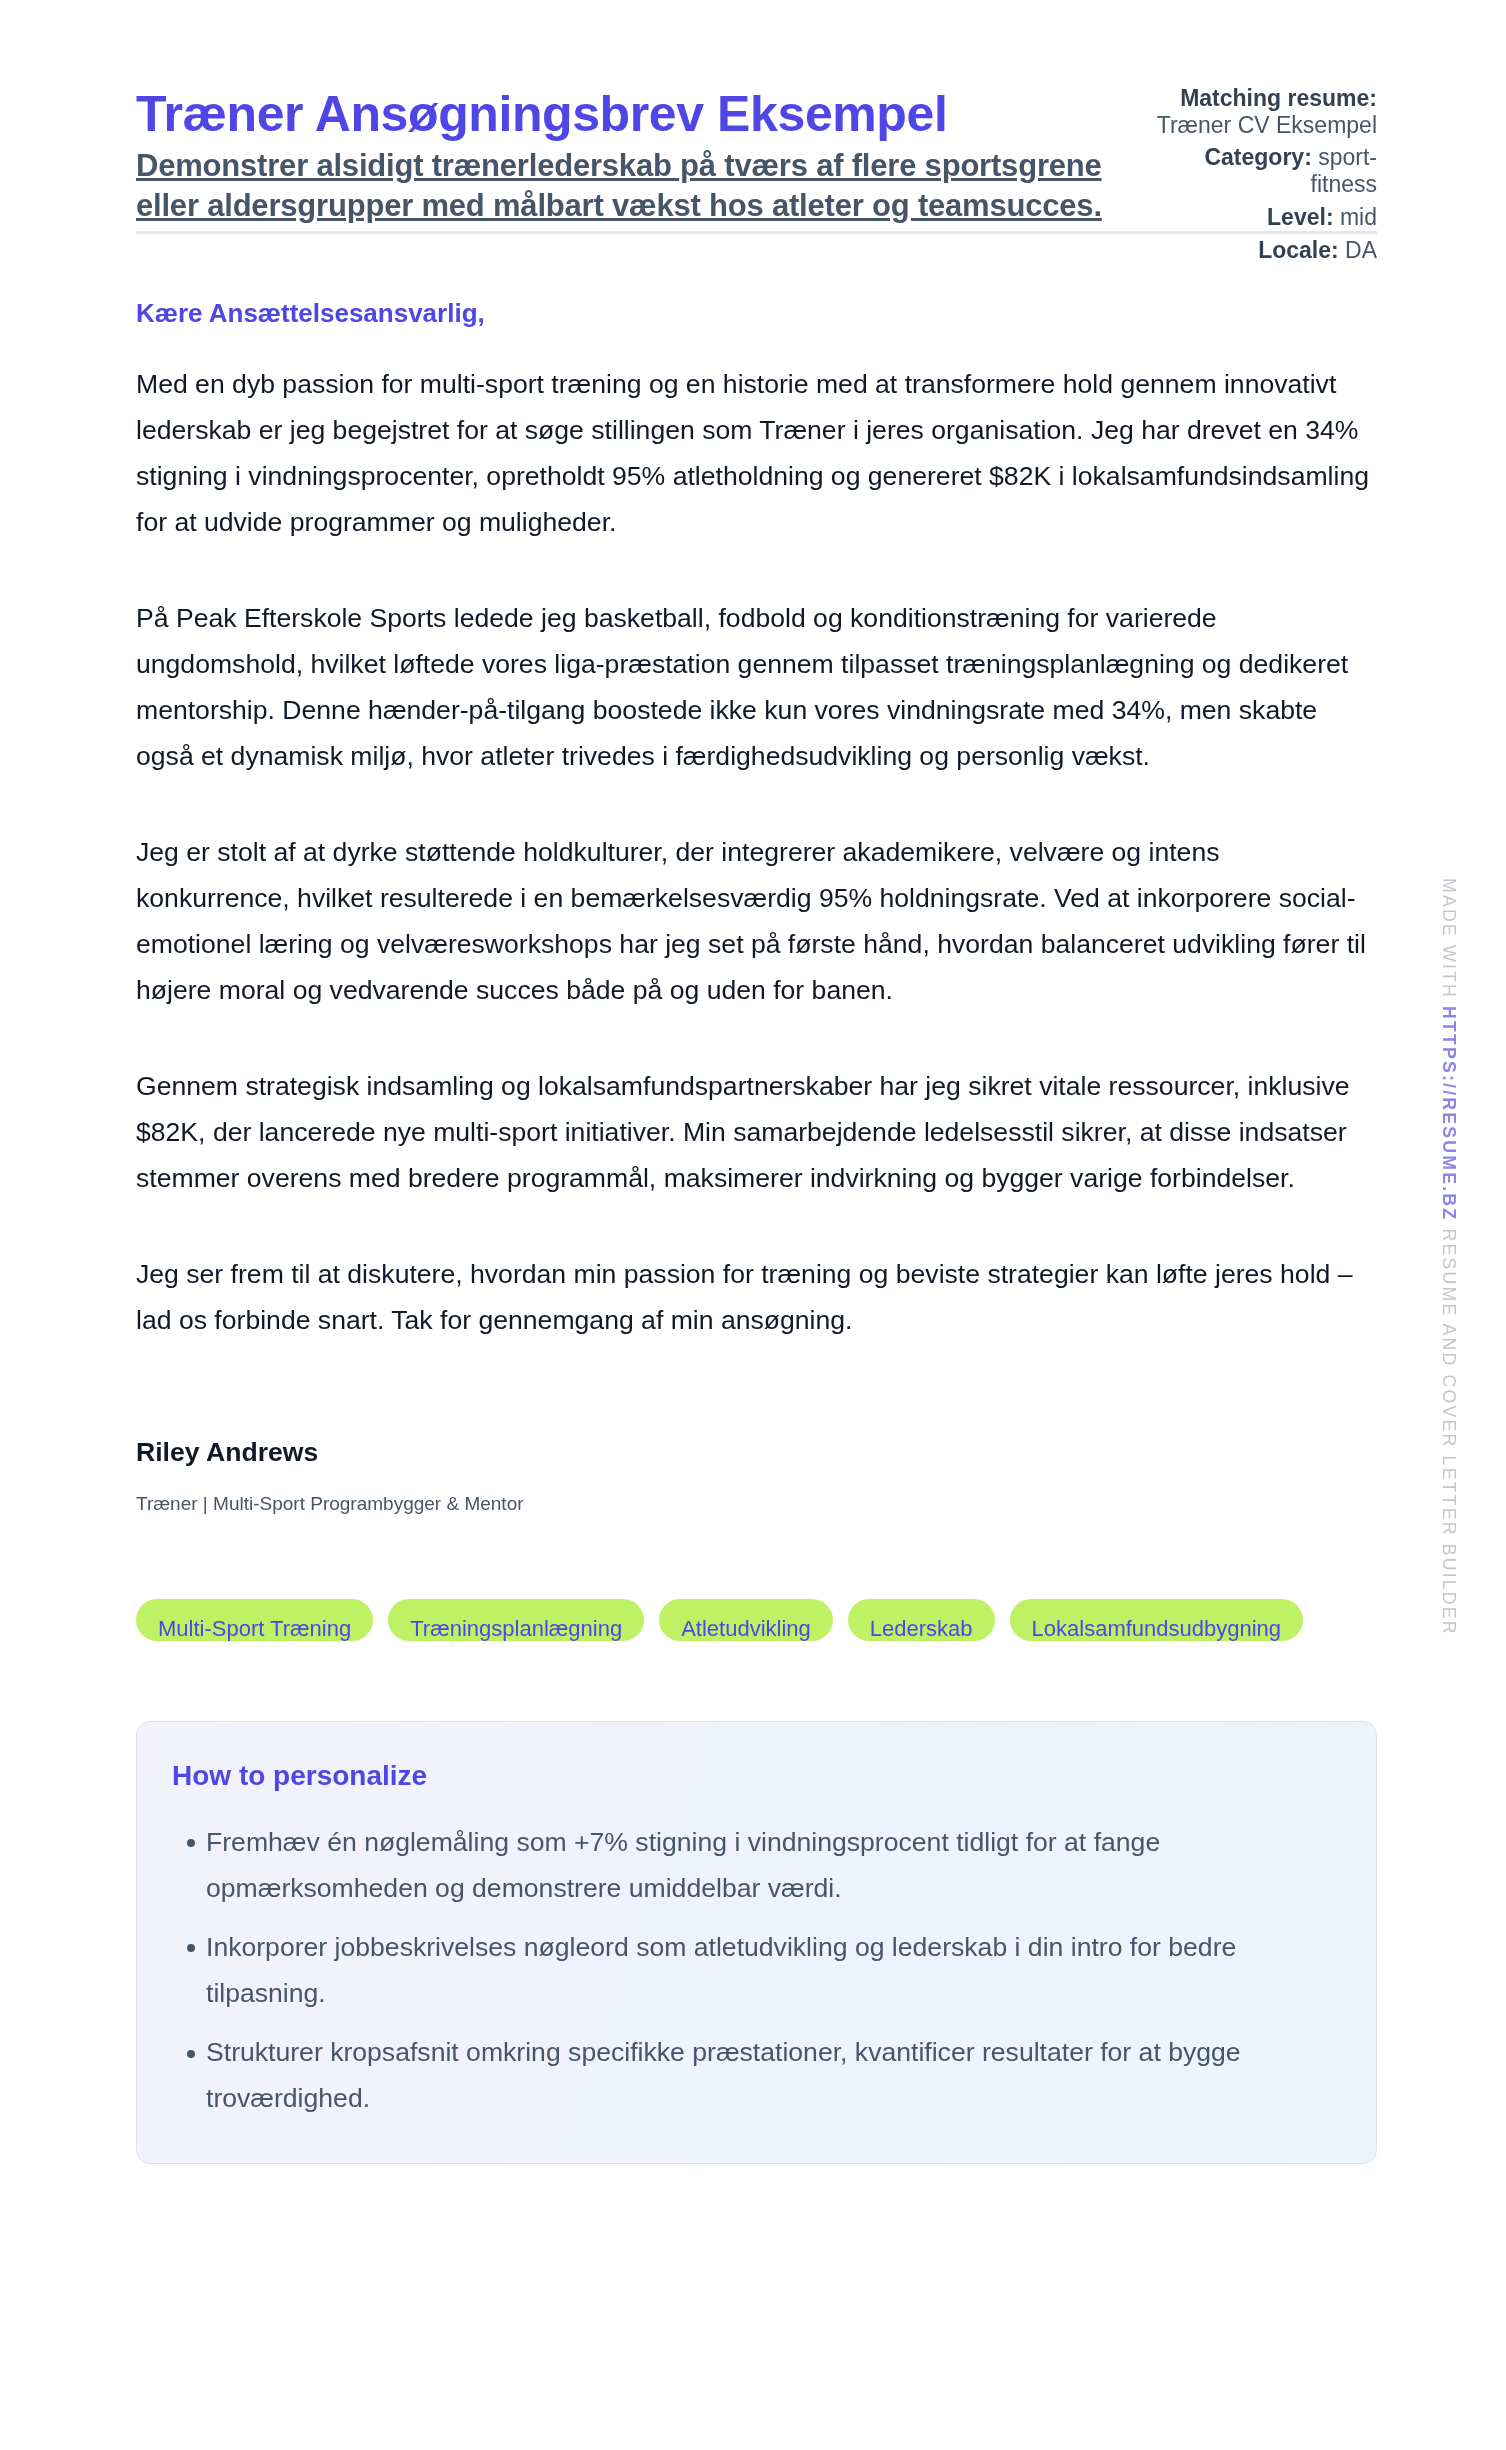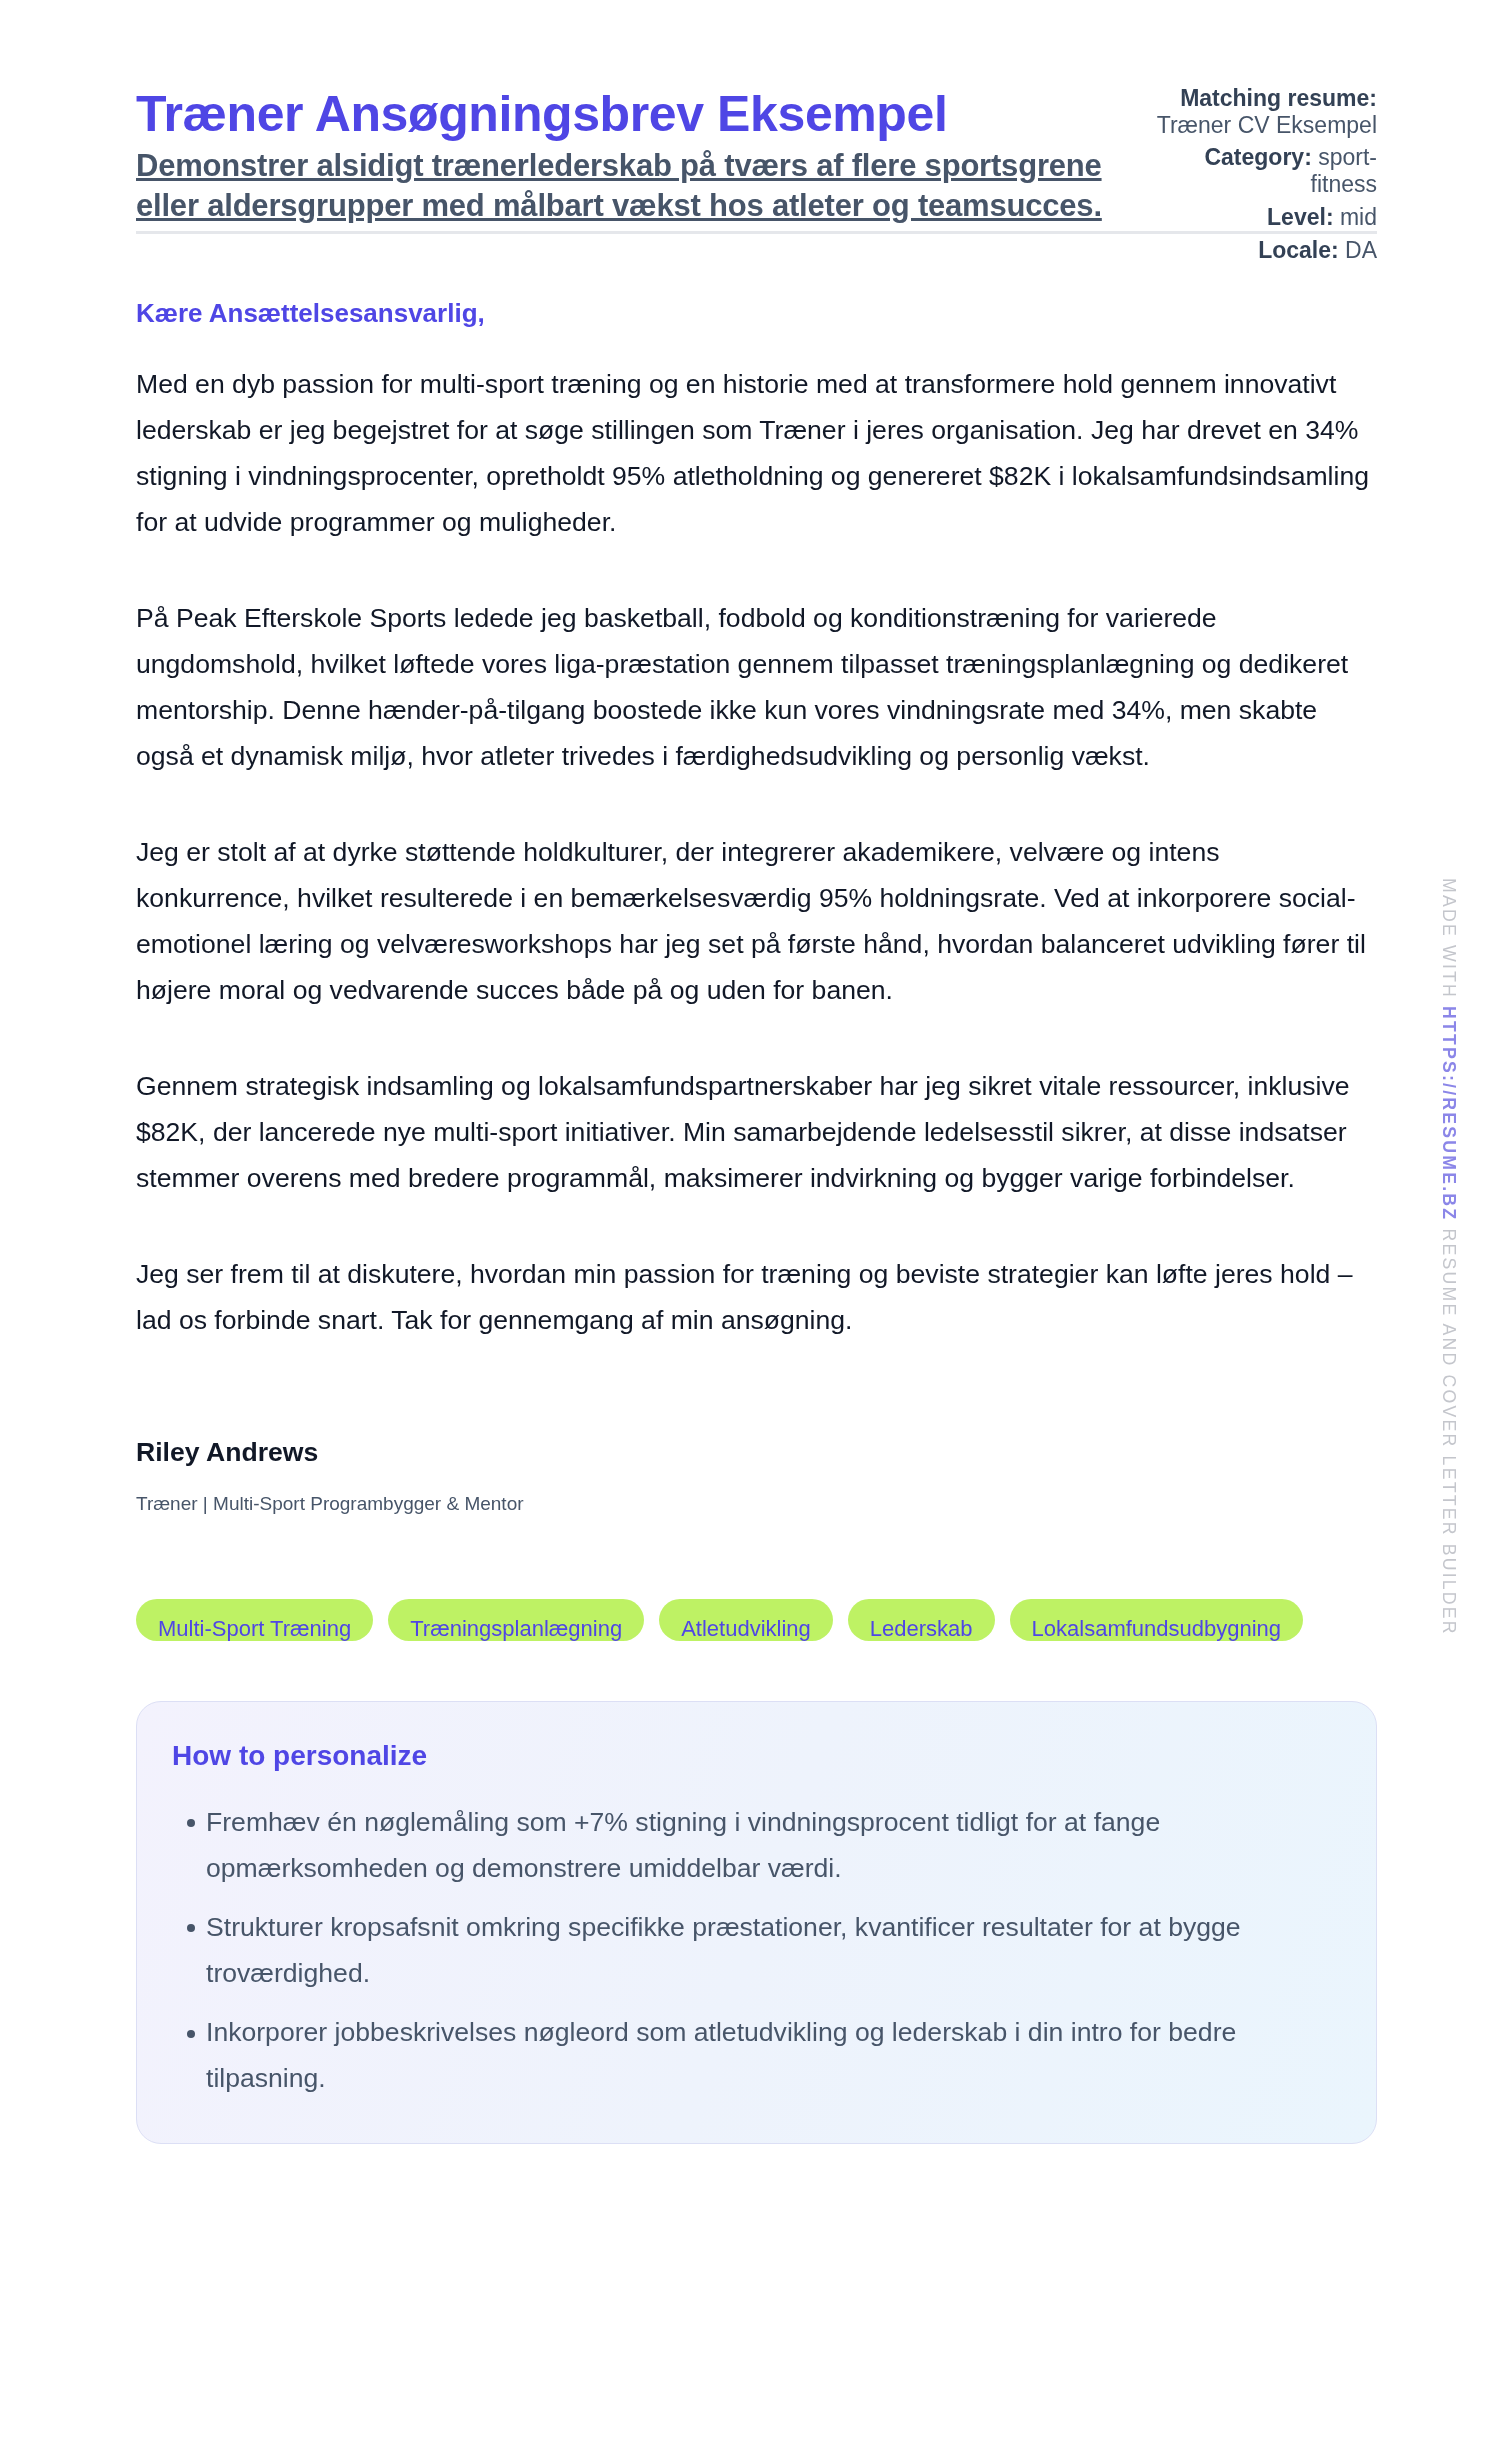--- a/index.html
+++ b/index.html
@@ -33,21 +33,21 @@
     }
     .para + .para { margin-top: 50px; }
     .sig-name { margin: 92px 0 0 0; font-size: 26.6px; font-weight: 700; color: #111827; line-height: 35px; }
     .sig-role { margin: 16px 0 0 0; font-size: 19px; color: #475569; line-height: 35px; }
     .tags { display: flex; gap: 15px; margin-top: 78px; }
     .tag {
       background: #bef264; color: #4f46e5; font-size: 22px; font-weight: 500;
       padding: 0 22px; height: 42px; line-height: 59px; border-radius: 29px; white-space: nowrap;
     }
     .tip-box {
-      margin-top: 60px; border: 1.8px solid #dcdff5; border-radius: 25px;
+      margin-top: 80px; border: 1.8px solid #dcdff5; border-radius: 14px;
       background: linear-gradient(110deg, #f3f2fd 0%, #eef3fc 50%, #eaf5fd 100%);
       padding: 35px 35px 30px 35px; box-sizing: border-box; width: 1241px; height: 443px;
     }
     .tip-title { margin: 0; font-size: 28px; font-weight: 700; color: #4f46e5; line-height: 37px; }
     .tip-list { margin: 25px 0 0 0; padding: 0 0 0 34px; list-style: none; }
     .tip-list li {
       position: relative; font-size: 26.6px; line-height: 46px; color: #475569; margin-bottom: 13.3px;
     }
     .tip-list li::before {
       content: ""; position: absolute; left: -19.5px; top: 20.4px; width: 8px; height: 8px;
@@ -107,22 +107,22 @@
     <span class="tag">Træningsplanlægning</span>
     <span class="tag">Atletudvikling</span>
     <span class="tag">Lederskab</span>
     <span class="tag">Lokalsamfundsudbygning</span>
   </div>
 
   <section class="tip-box">
     <h2 class="tip-title">How to personalize</h2>
     <ul class="tip-list">
       <li>Fremhæv én nøglemåling som +7% stigning i vindningsprocent tidligt for at fange opmærksomheden og demonstrere umiddelbar værdi.</li>
+      <li>Inkorporer jobbeskrivelses nøgleord som atletudvikling og lederskab i din intro for bedre tilpasning.</li>
       <li>Strukturer kropsafsnit omkring specifikke præstationer, kvantificer resultater for at bygge troværdighed.</li>
-      <li>Inkorporer jobbeskrivelses nøgleord som atletudvikling og lederskab i din intro for bedre tilpasning.</li>
     </ul>
   </section>
 </div>
 
 <div class="watermark">
   <span>MADE WITH</span>
   <span class="link">HTTPS://RESUME.BZ</span>
   <span>RESUME AND COVER LETTER BUILDER</span>
 </div>
 

